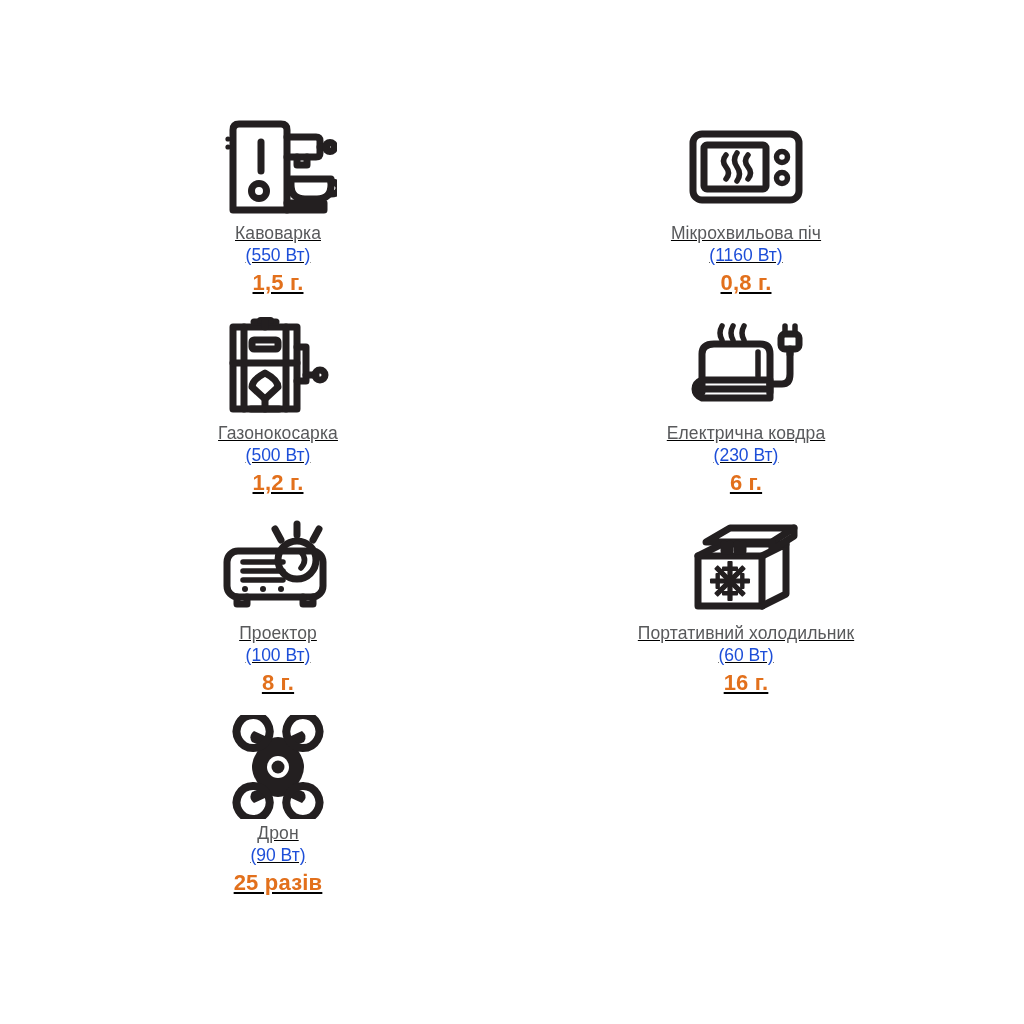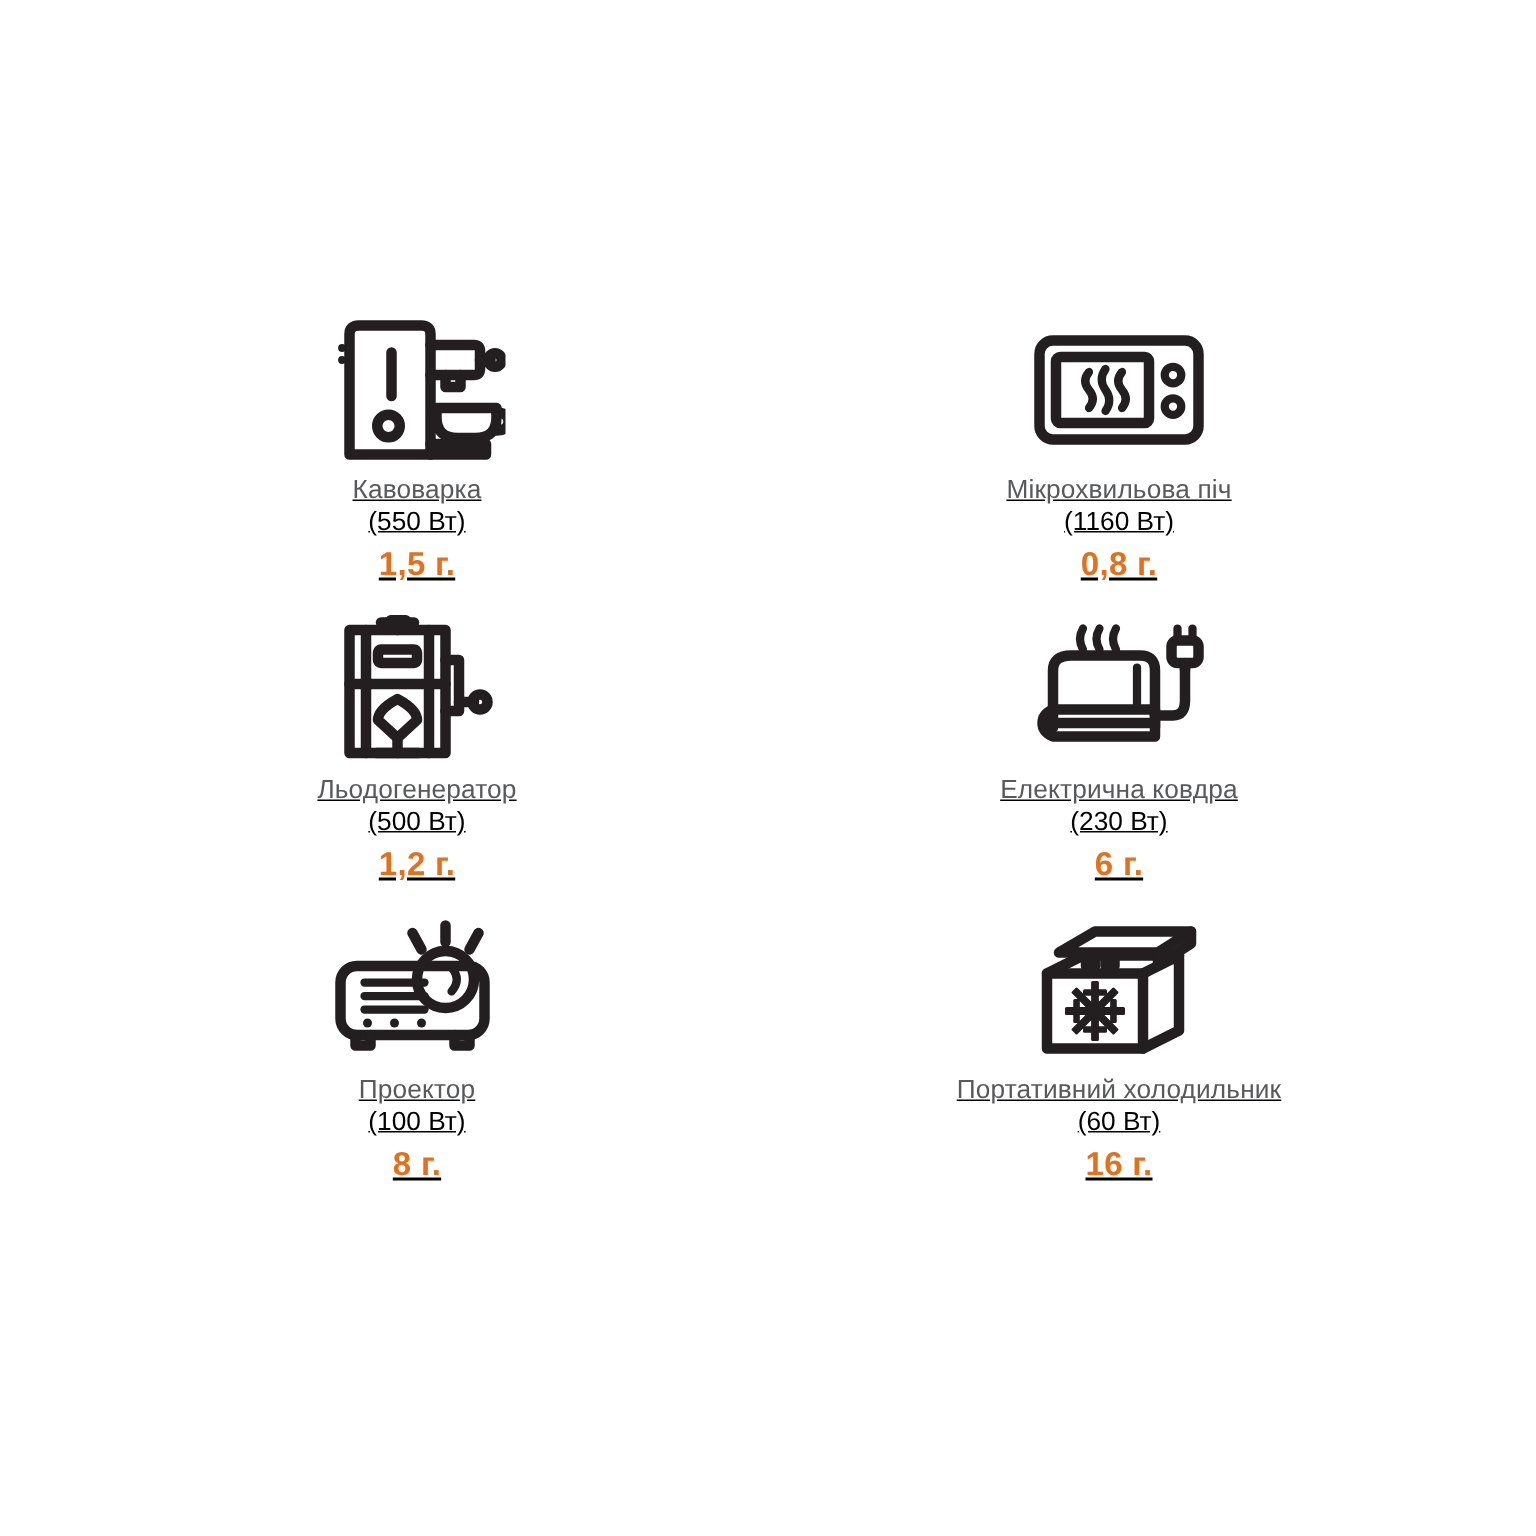--- a/index.html
+++ b/index.html
@@ -53,21 +53,21 @@
   .label {
     font-size: 17.5px;
     color: #58595b;
     line-height: 1.22;
     text-align: center;
     letter-spacing: 0.1px;
     white-space: nowrap;
   }
   .watt {
     font-size: 17.5px;
-    color: #000000;
+    color: #1d4ed8;
     line-height: 1.22;
     text-align: center;
     white-space: nowrap;
   }
   .value {
     margin-top: 4px;
     font-size: 22px;
     font-weight: bold;
     color: #e2701c;
     line-height: 1.2;
@@ -137,21 +137,21 @@
           <rect class="ink-fill" x="33" y="4" width="17" height="7" rx="3.5"></rect>
           <line class="ink" x1="41" y1="9" x2="41" y2="14"></line>
           <path class="ink" d="M41 60 q-13 7 -13 14 l13 12 l13 -12 q0 -7 -13 -14 Z"></path>
           <line class="ink" x1="41" y1="86" x2="41" y2="96"></line>
           <path class="ink" d="M27 96 L55 96"></path>
           <path class="ink" d="M73 34 L82 34 L82 68 L73 68"></path>
           <path class="ink" d="M82 62 L92 62"></path>
           <circle class="ink" cx="96" cy="62" r="5"></circle>
         </svg>
       </div>
-      <div class="label">Льодогенератор</div>
+      <div class="label">Газонокосарка</div>
       <div class="watt">(500 Вт)</div>
       <div class="value">1,2 г.</div>
     </div>
 
     <div class="cell">
       <div class="icon-box">
         <svg width="116" height="98" viewBox="0 0 116 98" aria-hidden="true">
           <path class="ink" d="M14 74 L14 36 Q14 26 26 26 L72 26 Q82 26 82 36 L82 74"></path>
           <path class="ink" d="M14 62 q-7 3 -7 9 q0 6 7 9 L82 80 L82 62 Z"></path>
           <path class="ink" d="M10 71 L78 71"></path>
@@ -216,15 +216,35 @@
             <rect x="10.1" y="-8" width="4.4" height="16" rx="1"></rect>
           </g>
         </svg>
       </div>
       <div class="label">Портативний холодильник</div>
       <div class="watt">(60 Вт)</div>
       <div class="value">16 г.</div>
     </div>
 
 
+    <div class="cell">
+      <div class="icon-box">
+        <svg width="108" height="104" viewBox="0 0 108 104" aria-hidden="true">
+          <path class="ink-fill" d="M54 38 q9 0 13 -5 L30 16 q-6 5 -2 11 Z"></path>
+          <path class="ink-fill" d="M54 38 q-9 0 -13 -5 L78 16 q6 5 2 11 Z"></path>
+          <path class="ink-fill" d="M54 66 q9 0 13 5 L30 88 q-6 -5 -2 -11 Z"></path>
+          <path class="ink-fill" d="M54 66 q-9 0 -13 5 L78 88 q6 -5 2 -11 Z"></path>
+          <path class="ink-fill" d="M38 30 q-10 12 -10 22 q0 10 10 22 q8 8 16 8 q8 0 16 -8 q10 -12 10 -22 q0 -10 -10 -22 q-8 -8 -16 -8 q-8 0 -16 8 Z"></path>
+          <circle cx="54" cy="52" r="11" fill="#ffffff"></circle>
+          <circle class="ink-fill" cx="54" cy="52" r="6.5"></circle>
+          <path d="M29 33 a16.5 16.5 0 1 1 0.2 0" stroke="#231f20" stroke-width="8" fill="none" stroke-linecap="round"></path>
+          <path d="M79 33 a16.5 16.5 0 1 0 -0.2 0" stroke="#231f20" stroke-width="8" fill="none" stroke-linecap="round"></path>
+          <path d="M29 71 a16.5 16.5 0 1 0 0.2 0" stroke="#231f20" stroke-width="8" fill="none" stroke-linecap="round"></path>
+          <path d="M79 71 a16.5 16.5 0 1 1 -0.2 0" stroke="#231f20" stroke-width="8" fill="none" stroke-linecap="round"></path>
+        </svg>
+      </div>
+      <div class="label">Дрон</div>
+      <div class="watt">(90 Вт)</div>
+      <div class="value">25 разів</div>
+    </div>
 
   </div>
 </div>
 
 </body></html>

